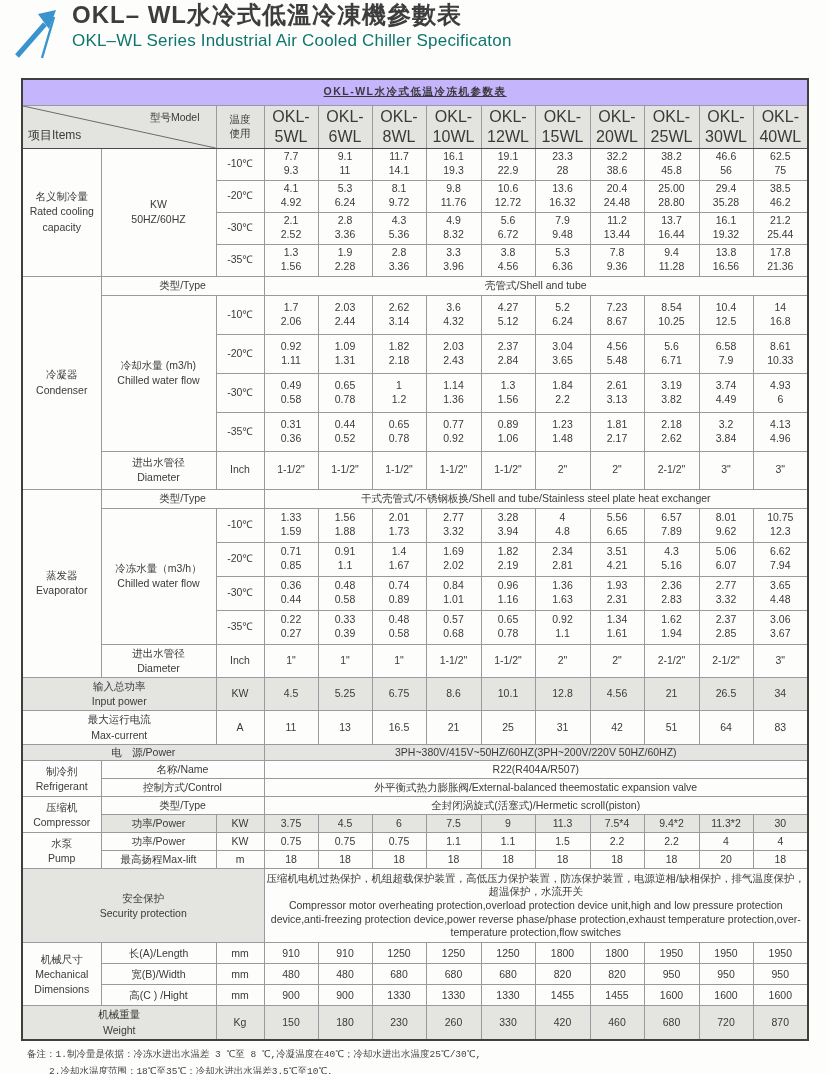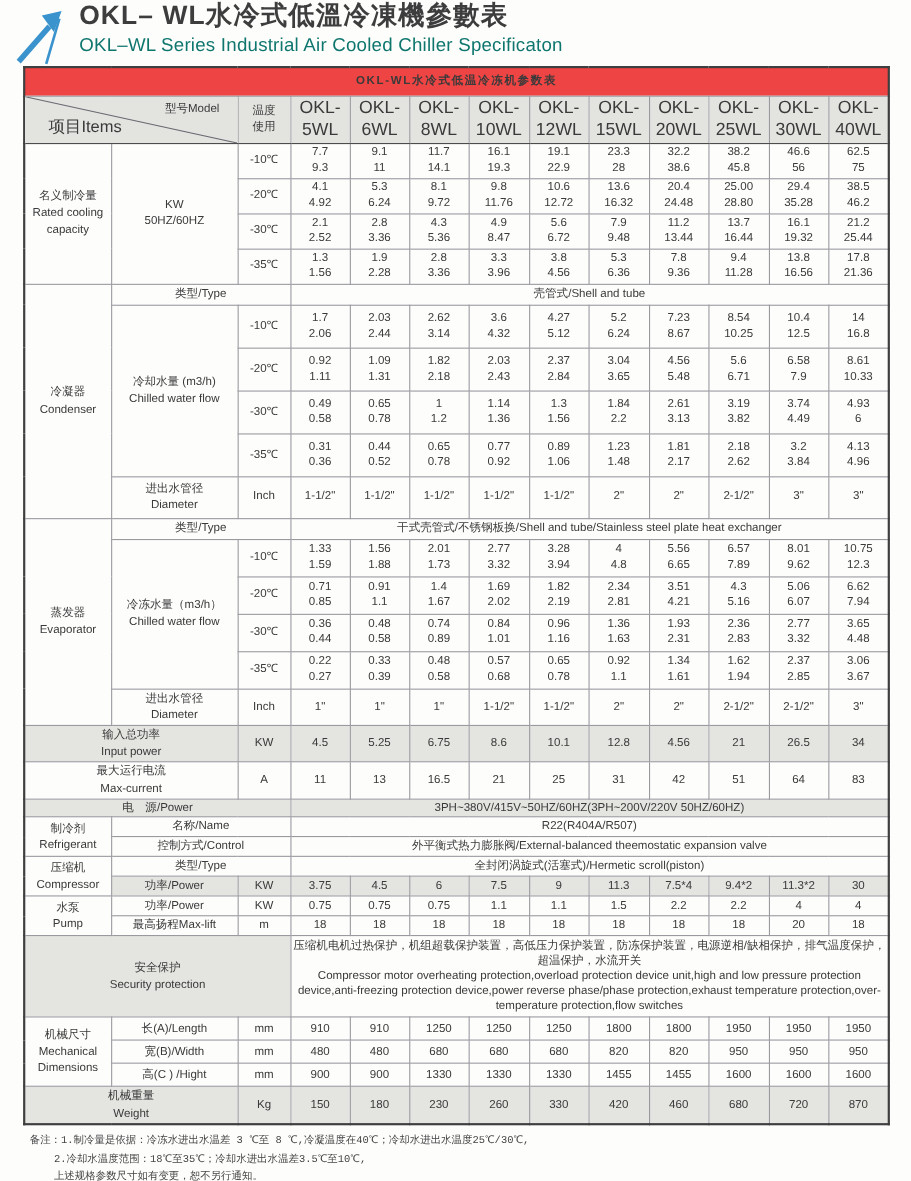--- a/index.html
+++ b/index.html
@@ -1,55 +1,55 @@
 <!DOCTYPE html>
 <html><head>
 <meta charset="utf-8">
 <style>
   html,body{margin:0;padding:0;background:#ffffff;}
   body{width:828px;height:1074px;font-family:"Liberation Sans",sans-serif;color:#3a3a3a;}
   .page{position:relative;width:828px;height:1074px;overflow:hidden;background:#fdfdfc;}
 
   
-  .hdr{position:relative;height:60px;}
+  .hdr{position:relative;height:78px;}
   .logo{position:absolute;left:13px;top:5px;}
   .titles{position:absolute;left:72px;top:2px;}
   .title-zh{font-size:24px;font-weight:bold;color:#3d3d3d;letter-spacing:1px;line-height:1.1;}
   .title-en{font-size:17px;font-weight:500;color:#0f766e;margin-top:3px;letter-spacing:0.2px;}
 
   
   table.tbl{border-collapse:collapse;table-layout:fixed;margin-left:21px;width:786px;border:2px solid #3f3f3f;}
   .tbl td{border:1px solid #9b99a0;font-size:10.5px;text-align:center;vertical-align:middle;
           padding:1px 2px;line-height:1.3;color:#3a3a3a;overflow:hidden;}
   tr.sec > td{border-top:1.6px solid #4c4c4c;}
   .hrow > td{border-bottom:1.6px solid #4c4c4c;}
   .shade{background:#e4e4e1;}
 
   .r-banner{height:26px;}
-  .banner{background:#ef4444;color:#ffffff;font-size:15px;font-weight:bold;letter-spacing:1.5px;border:1px solid #2c2c2c;}
+  .banner{background:#c4b5fd;color:#ffffff;font-size:15px;font-weight:bold;letter-spacing:1.5px;border:1px solid #2c2c2c;text-decoration:underline;}
   .hrow{height:34px;}
   .hrow td{background:#e3e3e0;}
   .model-cell div{line-height:1.25;font-size:16px;}
   .r-a{height:32px;}
   .r-type{height:19px;}
   .r-bt{height:39px;}
   .r-bd{height:38px;}
   .r-ct{height:34px;}
   .r-cd{height:26px;}
   .r-ip{height:33px;}
   .r-mc{height:29px;}
   .r-ps{height:16px;}
   .r-sm{height:18px;}
   .r-sec{height:74px;}
   .r-dim{height:21px;}
   .r-wt{height:30px;}
 
   .diag-cell{position:relative;padding:0;}
   .diag-cell svg{position:absolute;left:0;top:0;width:100%;height:100%;}
-  .di{position:absolute;left:21px;bottom:4px;font-size:15px;}
+  .di{position:absolute;left:5px;bottom:4px;font-size:12px;}
   .dm{position:absolute;right:16px;top:5px;font-size:10.5px;}
 
   .two div{line-height:1.45;}
   .sec-text{text-align:left;font-size:9.8px;line-height:1.5;padding:3px 6px;}
 
   .notes{margin:6px 0 0 27px;font-size:9.5px;color:#454545;line-height:1.75;font-family:Liberation Mono, monospace;}
   .notes .ind{margin-left:22px;}
 </style>
 </head>
 <body>
@@ -247,21 +247,21 @@
           <td>
             <div>2.8</div>
             <div>3.36</div>
           </td>
           <td>
             <div>4.3</div>
             <div>5.36</div>
           </td>
           <td>
             <div>4.9</div>
-            <div>8.47</div>
+            <div>8.32</div>
           </td>
           <td>
             <div>5.6</div>
             <div>6.72</div>
           </td>
           <td>
             <div>7.9</div>
             <div>9.48</div>
           </td>
           <td>

